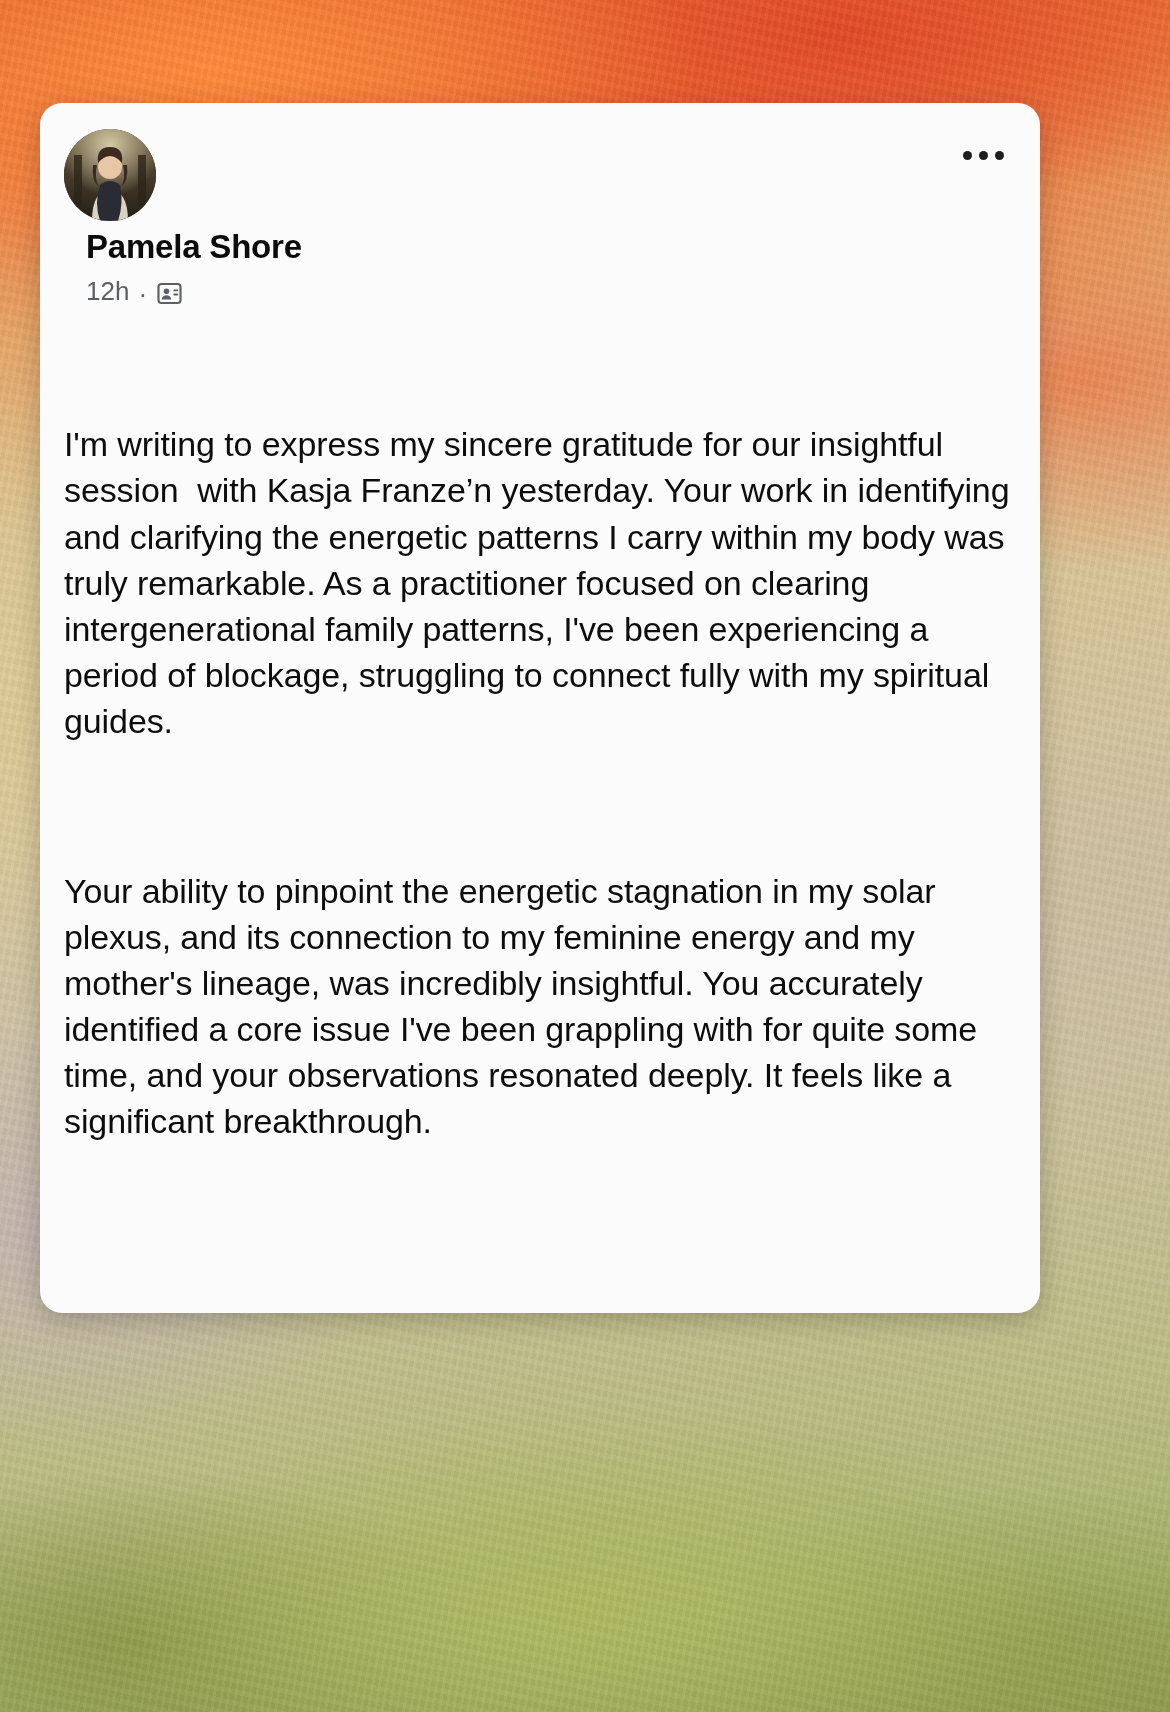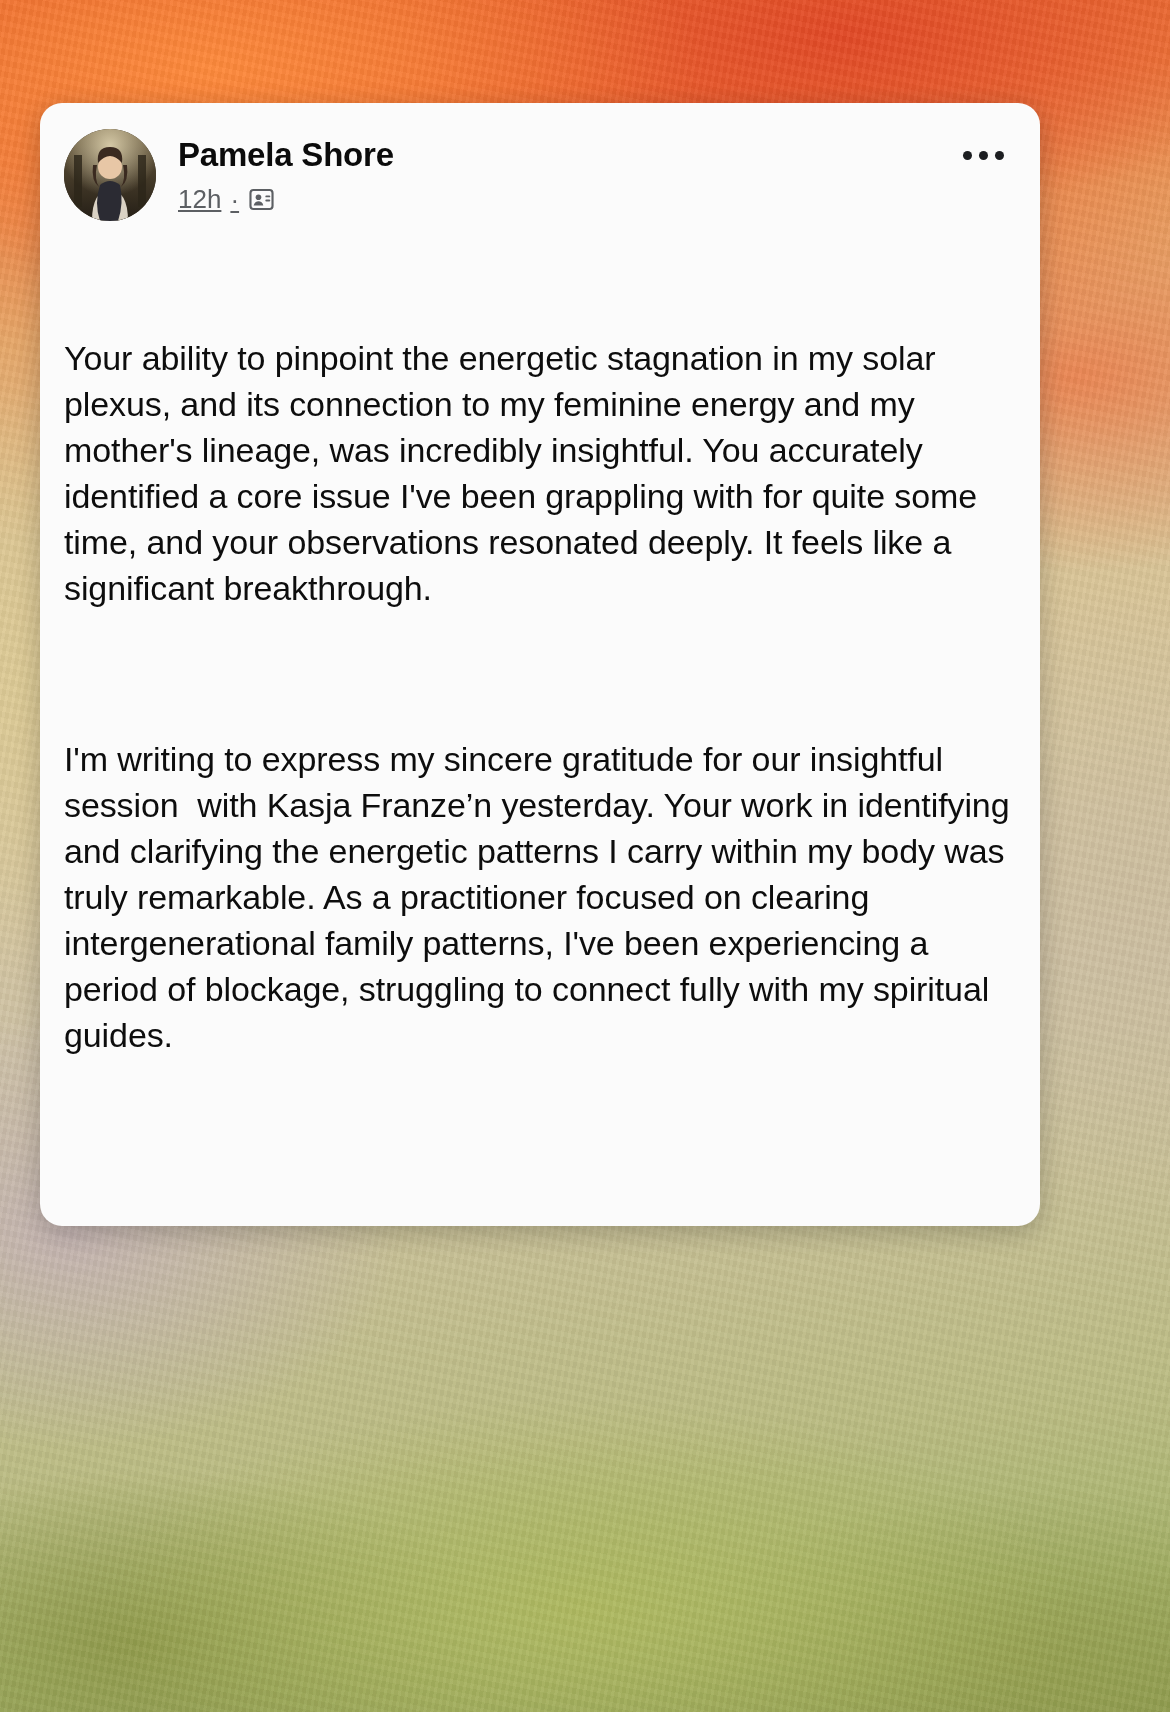--- a/index.html
+++ b/index.html
@@ -52,20 +52,21 @@
     padding: 22px 24px 30px 24px;
     overflow: hidden;
     max-height: 1362px;
   }
 
   .post-header {
     display: flex;
     align-items: flex-start;
     position: relative;
     padding: 4px 0 6px 0;
+    flex-direction: column;
   }
 
   .avatar {
     width: 92px;
     height: 92px;
     border-radius: 50%;
     flex: 0 0 92px;
     overflow: hidden;
     background: #3a3326;
     position: relative;
@@ -80,25 +81,24 @@
   .author {
     font-size: 33px;
     font-weight: bold;
     color: #0b0b0b;
     letter-spacing: -0.2px;
     line-height: 1.1;
   }
   .meta {
     margin-top: 11px;
     display: flex;
-    align-items: center;
+    align-items: flex-end;
     gap: 9px;
     color: #5c5f63;
     font-size: 26px;
-    text-decoration: underline;
   }
   .meta .dot { font-size: 26px; color: #5c5f63; line-height: 1; }
   .audience-icon {
     display: inline-flex;
     align-items: center;
     justify-content: center;
     width: 27px;
     height: 27px;
   }
 
@@ -189,18 +189,18 @@
     </div>
 
     <div class="menu-button">
       <span></span>
       <span></span>
       <span></span>
     </div>
   </div>
 
   <div class="post-body">
+    <p>I'm writing to express my sincere gratitude for our insightful session  with Kasja Franze’n yesterday. Your work in identifying and clarifying the energetic patterns I carry within my body was truly remarkable. As a practitioner focused on clearing intergenerational family patterns, I've been experiencing a period of blockage, struggling to connect fully with my spiritual guides.</p>
     <p>Your ability to pinpoint the energetic stagnation in my solar plexus, and its connection to my feminine energy and my mother's lineage, was incredibly insightful. You accurately identified a core issue I've been grappling with for quite some time, and your observations resonated deeply. It feels like a significant breakthrough.</p>
-    <p>I'm writing to express my sincere gratitude for our insightful session  with Kasja Franze’n yesterday. Your work in identifying and clarifying the energetic patterns I carry within my body was truly remarkable. As a practitioner focused on clearing intergenerational family patterns, I've been experiencing a period of blockage, struggling to connect fully with my spiritual guides.</p>
     
   </div>
 
 </div>
 
 </body></html>

